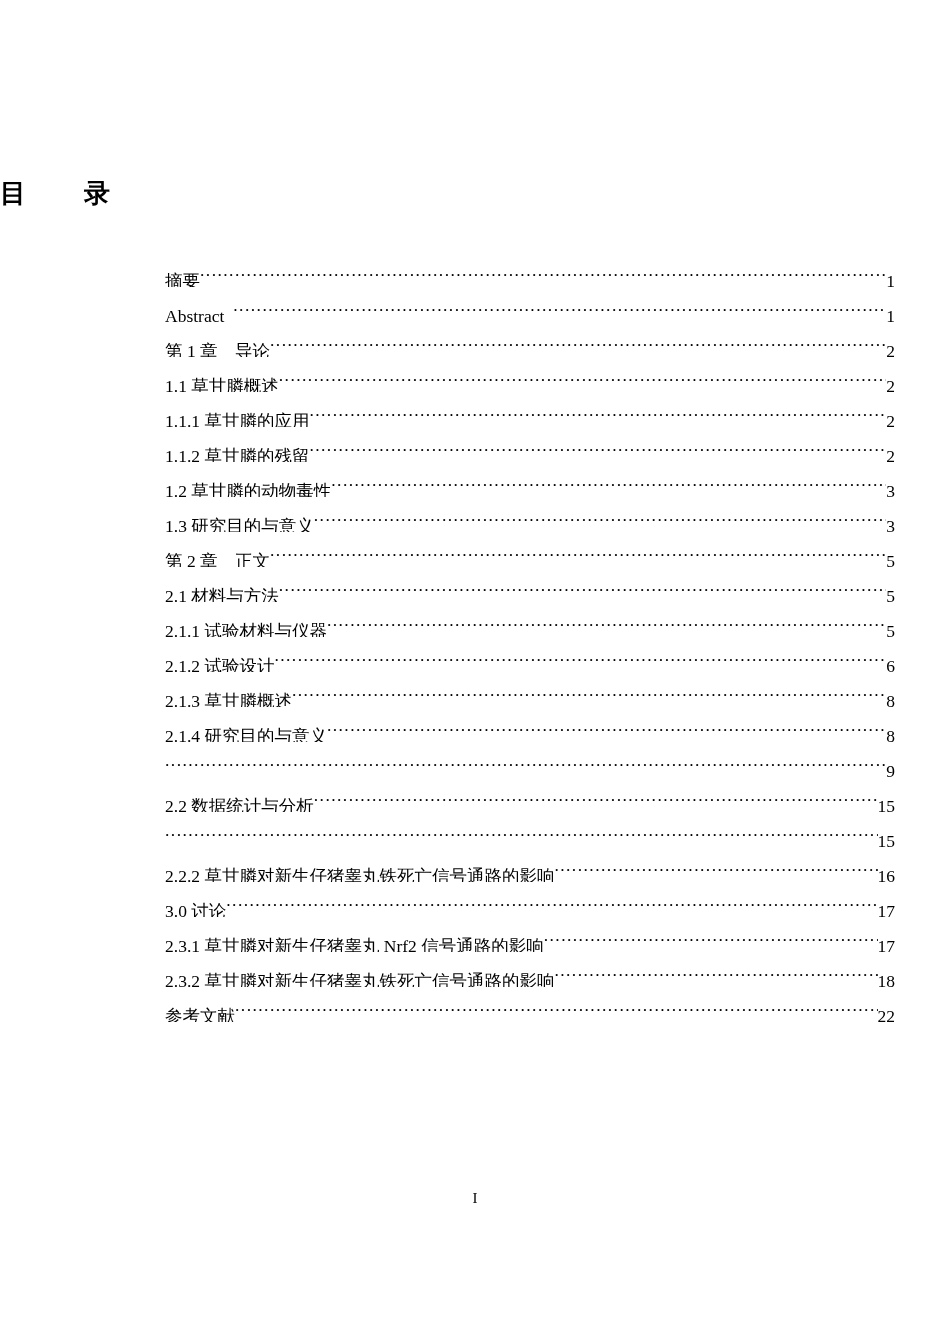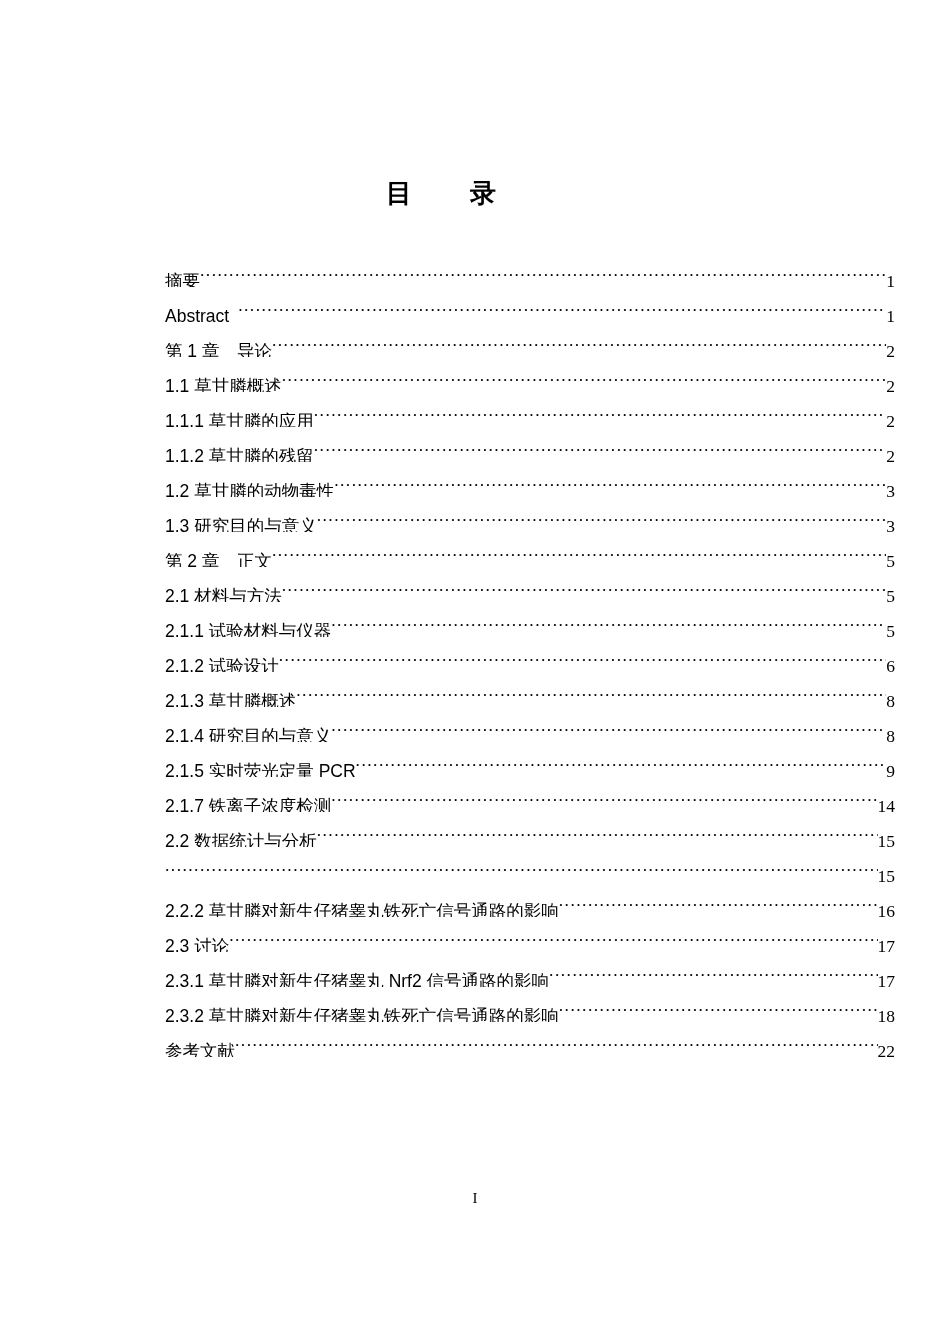--- a/index.html
+++ b/index.html
@@ -18,49 +18,47 @@
     height: 1344px;
     background: #ffffff;
     overflow: hidden;
     box-sizing: border-box;
   }
   .toc-title {
     position: absolute;
     top: 178px;
     left: 0;
     width: 836px;
-    text-align: center;
     font-size: 26px;
     font-weight: bold;
     letter-spacing: 2px;
     font-family: "Liberation Serif", "DejaVu Serif", serif;
     white-space: pre;
     line-height: 1.2;
-    margin-left: 24px;
   }
   .toc-list {
     position: absolute;
     top: 252px;
     left: 165px;
     width: 730px;
   }
   .toc-entry {
     display: flex;
     align-items: baseline;
     width: 100%;
     height: 35px;
     font-size: 17.5px;
     line-height: 35px;
     white-space: nowrap;
     overflow: hidden;
   }
   .toc-entry .entry-label {
     flex: 0 0 auto;
     white-space: pre;
-    font-family: Liberation Sans, sans-serif;
+    font-family: Liberation Serif, serif;
   }
   .toc-entry .leader {
     flex: 1 1 auto;
     overflow: hidden;
     min-width: 8px;
     margin: 0 0px;
     position: relative;
     height: 35px;
   }
   .toc-entry .leader::before {
@@ -166,45 +164,39 @@
         <span class="entry-label">2.1.3 草甘膦概述</span>
         <span class="leader"></span>
         <span class="page-num">8</span>
       </div>
       <div class="toc-entry">
         <span class="entry-label">2.1.4 研究目的与意义</span>
         <span class="leader"></span>
         <span class="page-num">8</span>
       </div>
       <div class="toc-entry">
-        <span class="entry-label">2.1.5 实时荧光定量 PCR</span>
         <span class="leader"></span>
         <span class="page-num">9</span>
       </div>
       <div class="toc-entry">
-        <span class="entry-label">2.1.7 铁离子浓度检测</span>
-        <span class="leader"></span>
-        <span class="page-num">14</span>
-      </div>
-      <div class="toc-entry">
         <span class="entry-label">2.2 数据统计与分析</span>
         <span class="leader"></span>
         <span class="page-num">15</span>
       </div>
       <div class="toc-entry">
         <span class="leader"></span>
         <span class="page-num">15</span>
       </div>
       <div class="toc-entry">
         <span class="entry-label">2.2.2 草甘膦对新生仔猪睾丸铁死亡信号通路的影响</span>
         <span class="leader"></span>
         <span class="page-num">16</span>
       </div>
       <div class="toc-entry">
-        <span class="entry-label">2.3 讨论</span>
+        <span class="entry-label">3.0 讨论</span>
         <span class="leader"></span>
         <span class="page-num">17</span>
       </div>
       <div class="toc-entry">
         <span class="entry-label">2.3.1 草甘膦对新生仔猪睾丸 Nrf2 信号通路的影响</span>
         <span class="leader"></span>
         <span class="page-num">17</span>
       </div>
       <div class="toc-entry">
         <span class="entry-label">2.3.2 草甘膦对新生仔猪睾丸铁死亡信号通路的影响</span>

